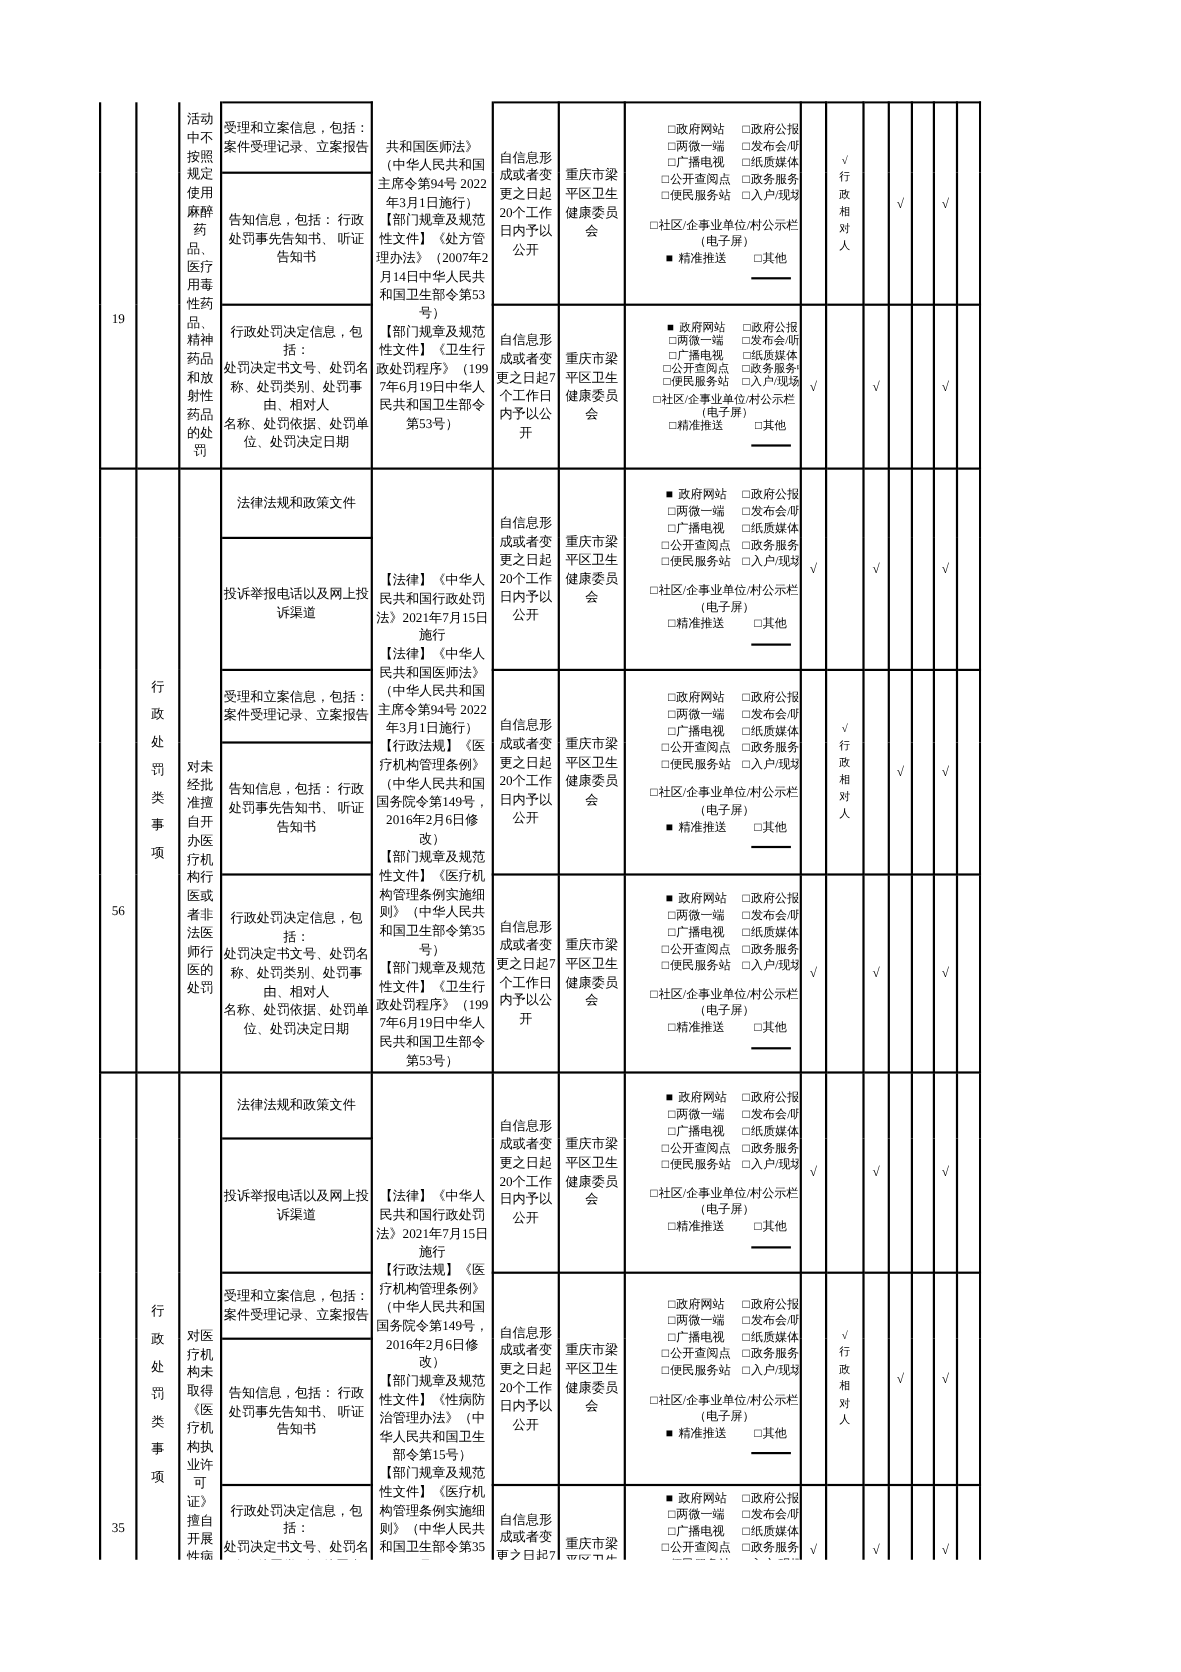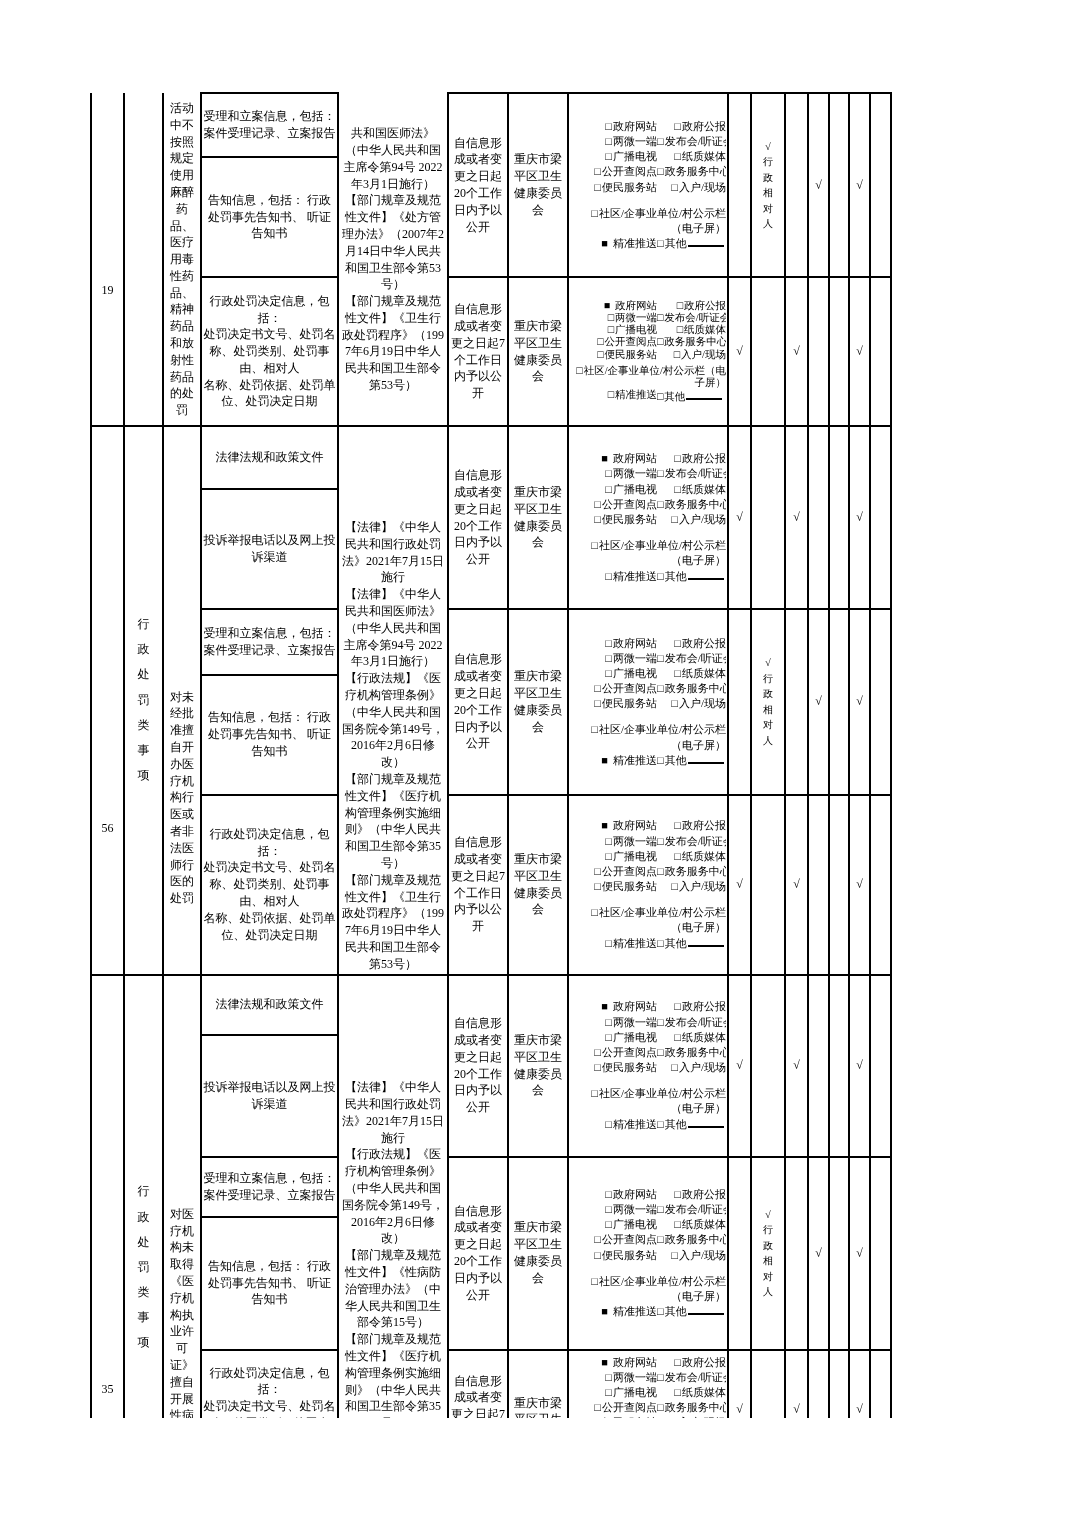--- a/index.html
+++ b/index.html
@@ -15,21 +15,21 @@
   td.cat-cell{vertical-align:top;padding-top:4px;}
   .vcat{width:14px;margin:0 auto;word-break:break-all;line-height:2.1;font-size:12px;}
   td.subj-cell{vertical-align:top;line-height:1.65;padding:0 1px;word-break:break-all;}
   td.info-cell{white-space:pre-line;padding:0 2px;line-height:1.42;}
   td.legal-cell{text-align:left;vertical-align:top;white-space:pre-line;font-size:12px;
         line-height:1.5;padding:0 2px;word-break:break-all;}
   td.time-cell{padding:0 5px;line-height:1.42;}
   td.agency-cell{padding:0;line-height:1.4;}
   td.chan-cell{padding:0;}
   .channels{display:flex;flex-direction:column;justify-content:center;overflow:hidden;
-        font-size:11px;line-height:1.38;text-align:right;padding-left:3px;}
+        font-size:11px;line-height:1.38;text-align:center;padding-left:21px;}
   .channels.compact{font-size:10.5px;line-height:1.16;}
   .ch-pairs{display:flex;}
   .ch-col-l{width:84px;flex:none;}
   .ch-col-r{flex:1;min-width:0;}
   .ch-col-r .ch-item{white-space:nowrap;}
   .ch-item{white-space:normal;}
   .ch-full{margin-top:11px;}
   .channels.compact .ch-full{margin-top:4px;}
   .ch-bottom{display:flex;}
   .ch-bottom .ch-item:first-child{width:84px;flex:none;}

